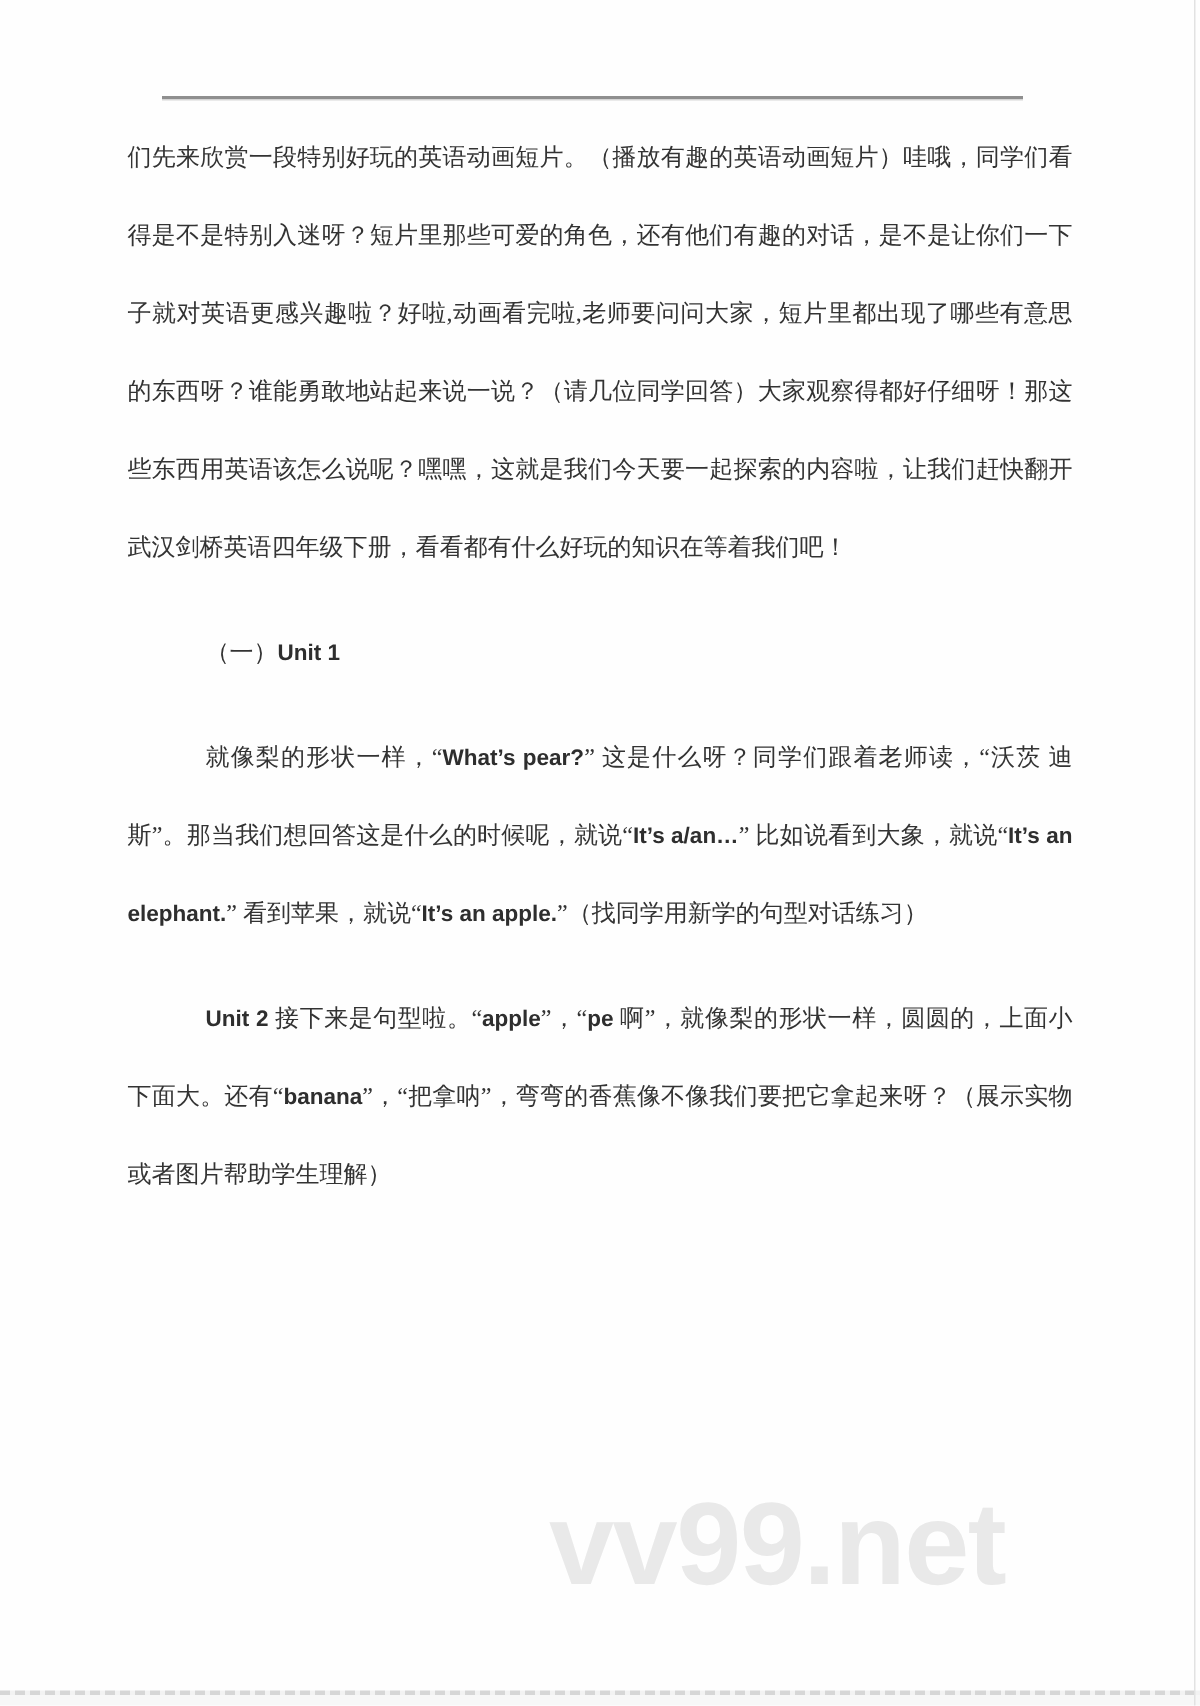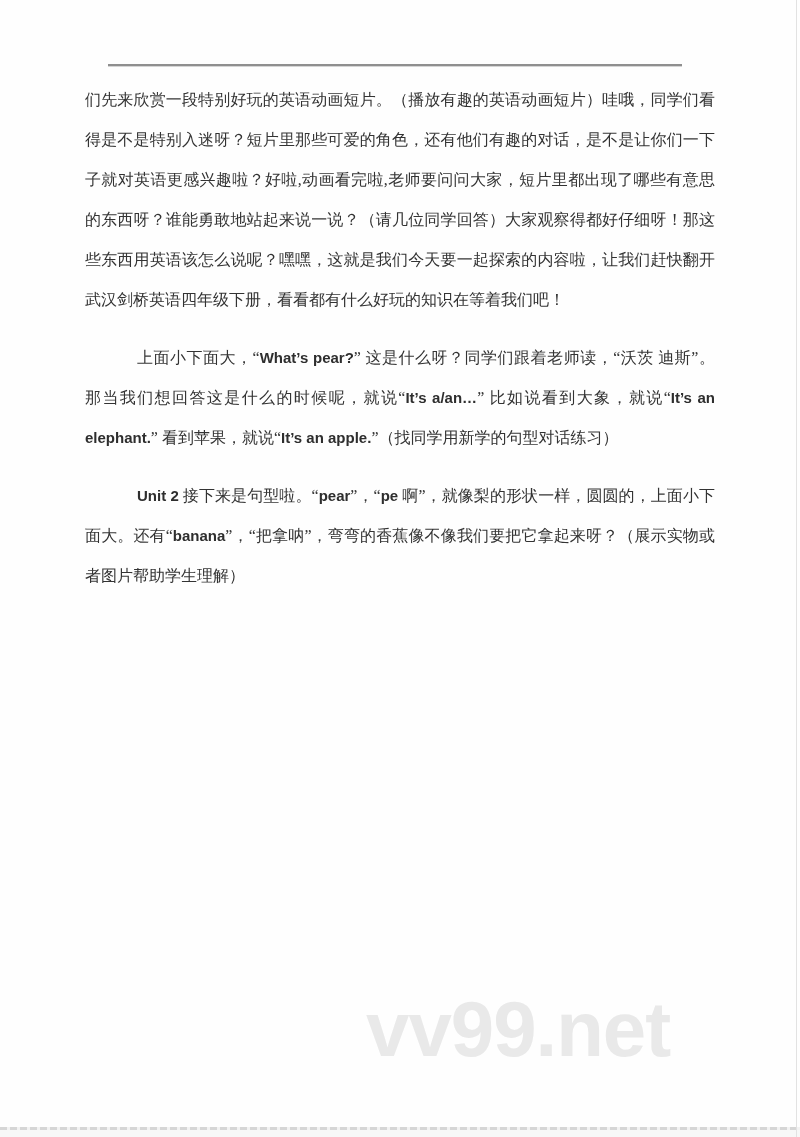--- a/index.html
+++ b/index.html
@@ -39,21 +39,21 @@
     color: #e9e9e9;
     user-select: none;
   }
   .doc-body {
     position: absolute;
     left: 85px; top: 80px;
     width: 630px;
     z-index: 1;
     color: #333333;
     font-size: 16px;
-    line-height: 40px;
+    line-height: 52px;
     text-align: justify;
   }
   .doc-body p { margin: 0; }
   .doc-body p + p { margin-top: 18px; }
   .indent { text-indent: 52px; }
   .en {
     font-family: "Liberation Sans", "DejaVu Sans", sans-serif;
     font-weight: 700;
     font-size: 15px;
     color: #2e2e2e;
@@ -76,22 +76,23 @@
 <body>
 
 <div class="page">
 
   <div class="header-rule"></div>
 
   <div class="watermark">vv99.net</div>
 
   <div class="doc-body">
       <p class=""><span class="zh">们先来欣赏一段特别好玩的英语动画短片。（播放有趣的英语动画短片）哇哦，同学们看得是不是特别入迷呀？短片里那些可爱的角色，还有他们有趣的对话，是不是让你们一下子就对英语更感兴趣啦？好啦,动画看完啦,老师要问问大家，短片里都出现了哪些有意思的东西呀？谁能勇敢地站起来说一说？（请几位同学回答）大家观察得都好仔细呀！那这些东西用英语该怎么说呢？嘿嘿，这就是我们今天要一起探索的内容啦，让我们赶快翻开武汉剑桥英语四年级下册，看看都有什么好玩的知识在等着我们吧！</span></p>
-      <p class="indent"><span class="zh">上面小下面大，“</span><span class="en">What’s pear?</span><span class="zh">” 这是什么呀？同学们跟着老师读，“沃茨 迪斯”。那当我们想回答这是什么的时候呢，就说“</span><span class="en">It’s a/an…</span><span class="zh">” 比如说看到大象，就说“</span><span class="en">It’s an elephant.</span><span class="zh">” 看到苹果，就说“</span><span class="en">It’s an apple.</span><span class="zh">”（找同学用新学的句型对话练习）</span></p>
-      <p class="indent"><span class="en">Unit 2</span><span class="zh"> 接下来是句型啦。“</span><span class="en">pear</span><span class="zh">”，“</span><span class="en">pe</span><span class="zh"> 啊”，就像梨的形状一样，圆圆的，上面小下面大。还有“</span><span class="en">banana</span><span class="zh">”，“把拿呐”，弯弯的香蕉像不像我们要把它拿起来呀？（展示实物或者图片帮助学生理解）</span></p>
+      <p class="indent"><span class="zh">（一）</span><span class="en">Unit 1</span></p>
+      <p class="indent"><span class="zh">就像梨的形状一样，“</span><span class="en">What’s pear?</span><span class="zh">” 这是什么呀？同学们跟着老师读，“沃茨 迪斯”。那当我们想回答这是什么的时候呢，就说“</span><span class="en">It’s a/an…</span><span class="zh">” 比如说看到大象，就说“</span><span class="en">It’s an elephant.</span><span class="zh">” 看到苹果，就说“</span><span class="en">It’s an apple.</span><span class="zh">”（找同学用新学的句型对话练习）</span></p>
+      <p class="indent"><span class="en">Unit 2</span><span class="zh"> 接下来是句型啦。“</span><span class="en">apple</span><span class="zh">”，“</span><span class="en">pe</span><span class="zh"> 啊”，就像梨的形状一样，圆圆的，上面小下面大。还有“</span><span class="en">banana</span><span class="zh">”，“把拿呐”，弯弯的香蕉像不像我们要把它拿起来呀？（展示实物或者图片帮助学生理解）</span></p>
     </div>
 
   <div class="bottom-strip"></div>
   <div class="bottom-divider"></div>
 
   <div class="right-edge"></div>
 
 </div>
 
 </body></html>

